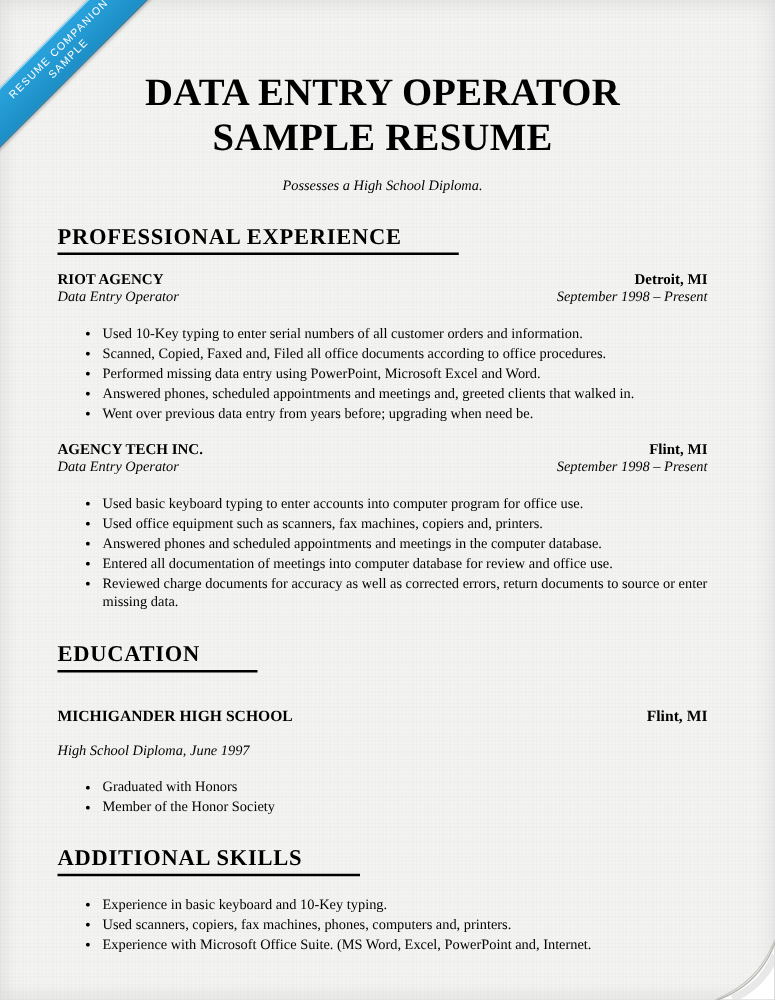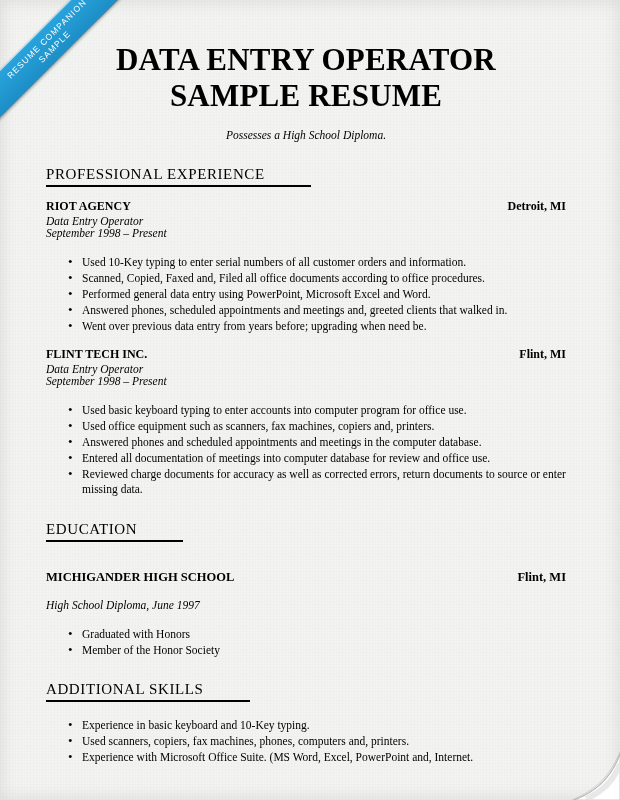--- a/index.html
+++ b/index.html
@@ -31,21 +31,21 @@
     content: "";
     position: absolute;
     left: 0; top: 0; right: 0; bottom: 0;
     box-shadow: inset 0 0 18px rgba(0,0,0,0.10);
     pointer-events: none;
   }
 
   .sheet {
     position: absolute;
     left: 8px;
-    top: 6px;
+    top: 20px;
     width: 596px;
     height: 776px;
     box-sizing: border-box;
     padding: 18px 38px 0 38px;
     overflow: hidden;
   }
 
   
   .ribbon-wrap {
     position: absolute;
@@ -112,48 +112,47 @@
     font-size: 11.5px;
     line-height: 15px;
     color: #000;
     margin: 14px 18px 0 18px;
   }
 
   .section {
     margin-top: 22px;
   }
   .section-title {
-    font-weight: normal;
-    font-size: 15px;
+    font-weight: bold;
+    font-size: 18px;
     letter-spacing: 0.6px;
     color: #000;
     display: inline-block;
     padding-bottom: 2px;
     border-bottom: 2px solid #000;
     padding-right: 46px;
   }
 
   .job {
     margin-top: 12px;
   }
   .job-head {
     display: flex;
     justify-content: space-between;
     align-items: center;
     font-weight: bold;
     font-size: 12px;
   }
   .job-sub {
     display: flex;
-    justify-content: center;
+    justify-content: space-between;
     align-items: baseline;
     font-style: italic;
     font-size: 11.5px;
     margin-top: 1px;
-    flex-direction: column;
   }
   ul.bullets {
     margin: 16px 0 0 0;
     padding-left: 26px;
     list-style: none;
   }
   ul.bullets li {
     position: relative;
     font-size: 11.5px;
     line-height: 15.5px;
@@ -215,29 +214,29 @@
           <span>RIOT AGENCY</span>
           <span>Detroit, MI</span>
         </div>
         <div class="job-sub">
           <span>Data Entry Operator</span>
           <span>September 1998 – Present</span>
         </div>
         <ul class="bullets">
           <li>Used 10-Key typing to enter serial numbers of all customer orders and information.</li>
           <li>Scanned, Copied, Faxed and, Filed all office documents according to office procedures.</li>
-          <li>Performed general data entry using PowerPoint, Microsoft Excel and Word.</li>
+          <li>Performed missing data entry using PowerPoint, Microsoft Excel and Word.</li>
           <li>Answered phones, scheduled appointments and meetings and, greeted clients that walked in.</li>
           <li>Went over previous data entry from years before; upgrading when need be.</li>
         </ul>
       </div>
 
       <div class="job">
         <div class="job-head">
-          <span>FLINT TECH INC.</span>
+          <span>AGENCY TECH INC.</span>
           <span>Flint, MI</span>
         </div>
         <div class="job-sub">
           <span>Data Entry Operator</span>
           <span>September 1998 – Present</span>
         </div>
         <ul class="bullets">
           <li>Used basic keyboard typing to enter accounts into computer program for office use.</li>
           <li>Used office equipment such as scanners, fax machines, copiers and, printers.</li>
           <li>Answered phones and scheduled appointments and meetings in the computer database.</li>

